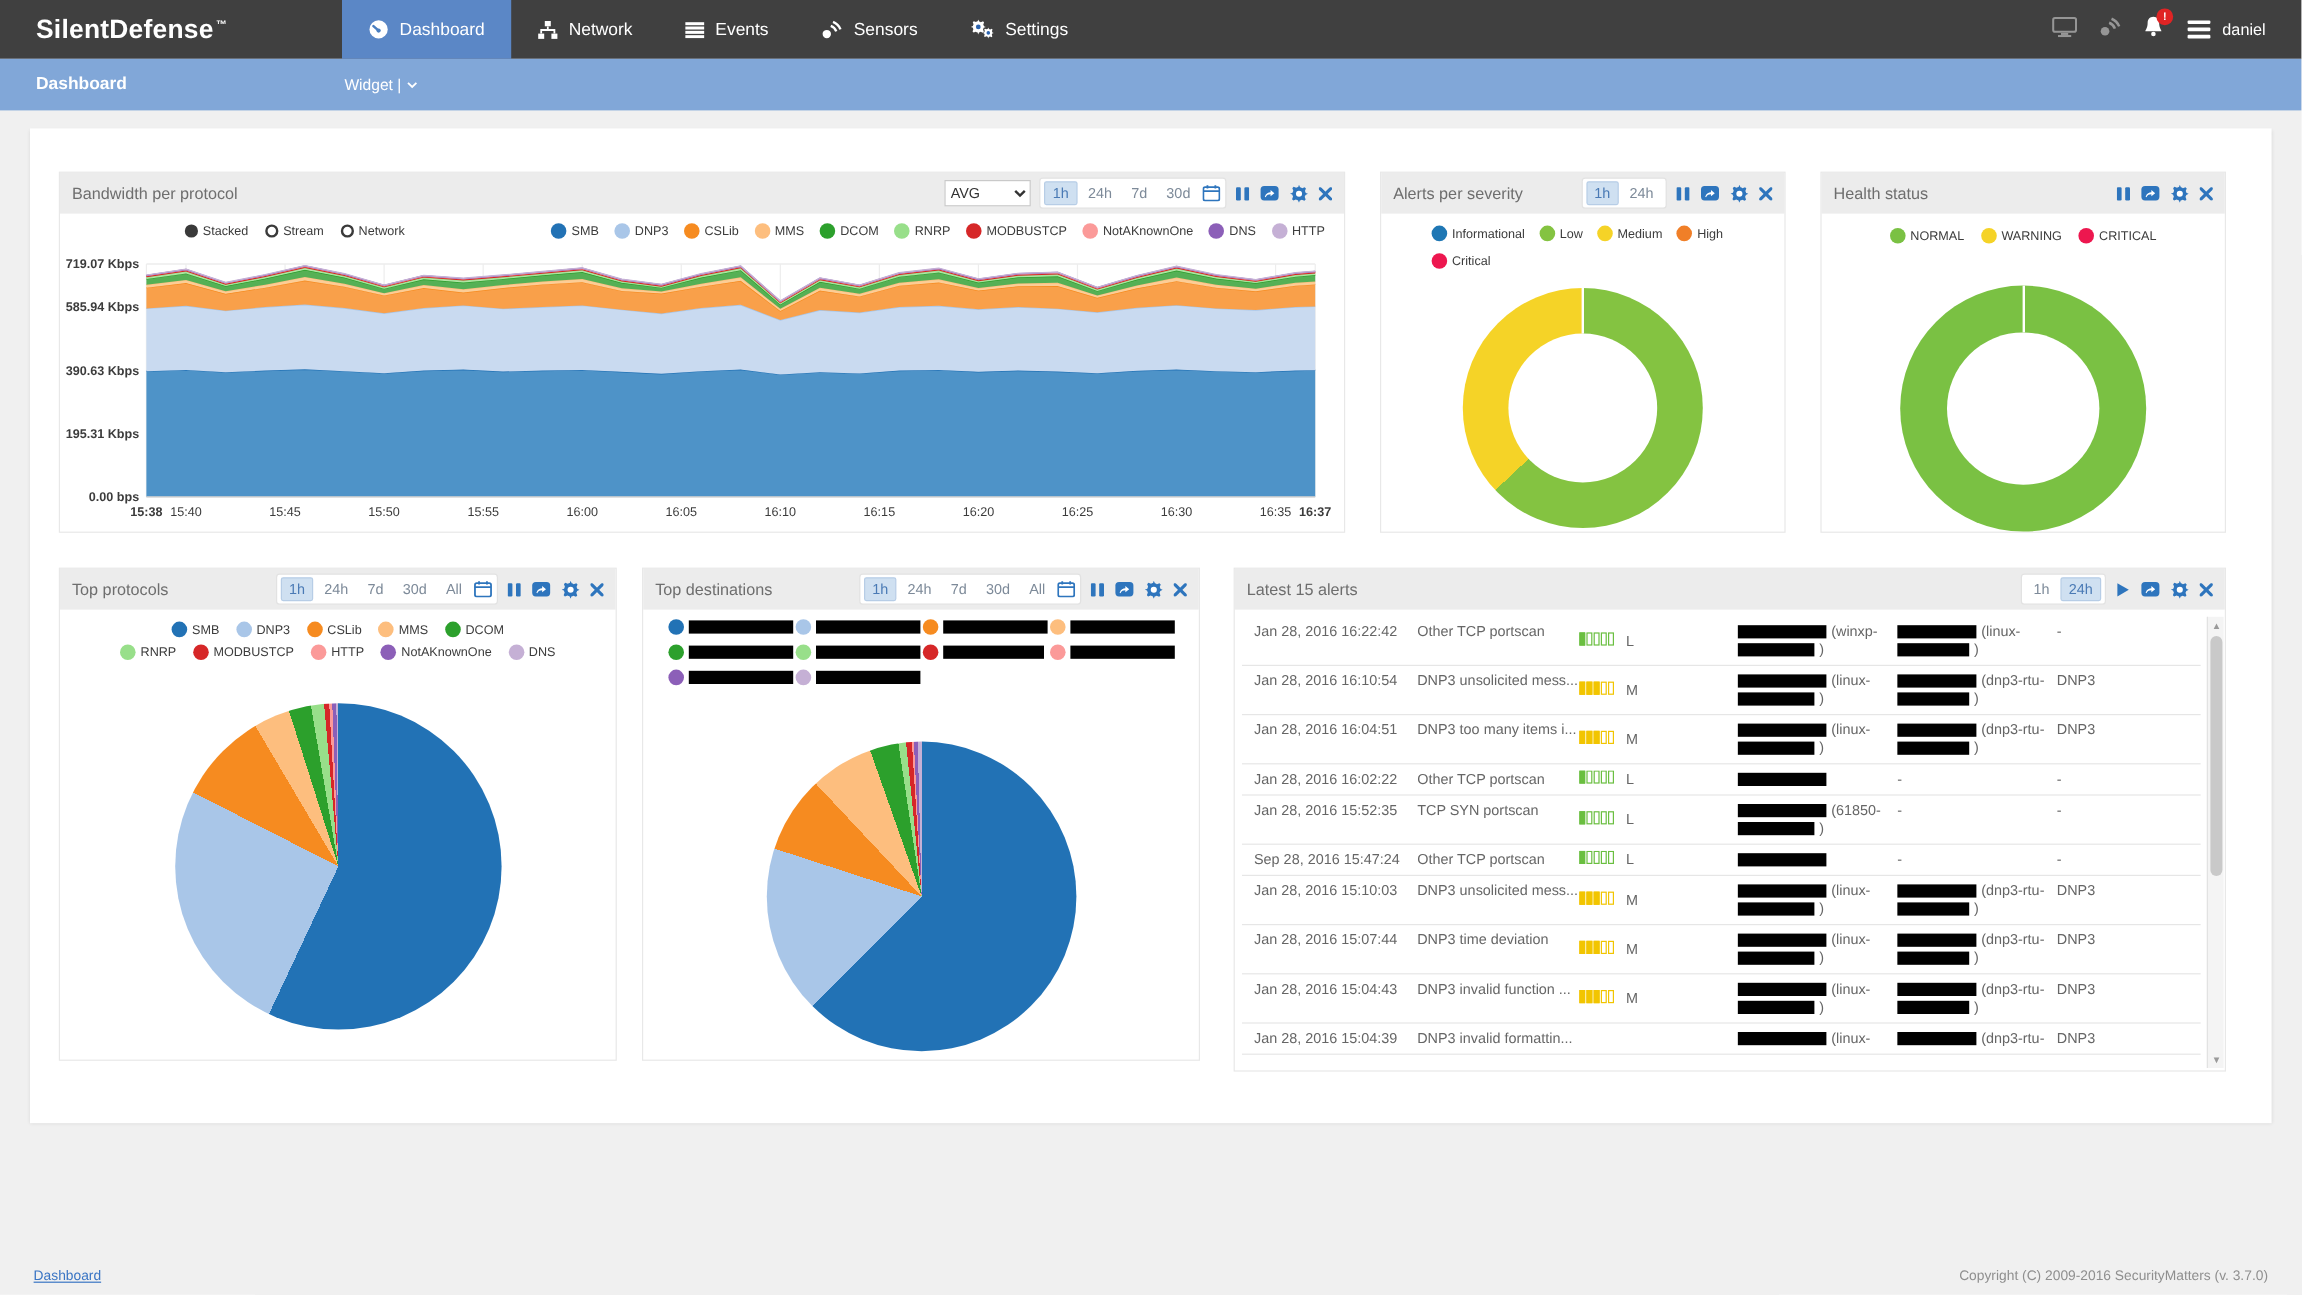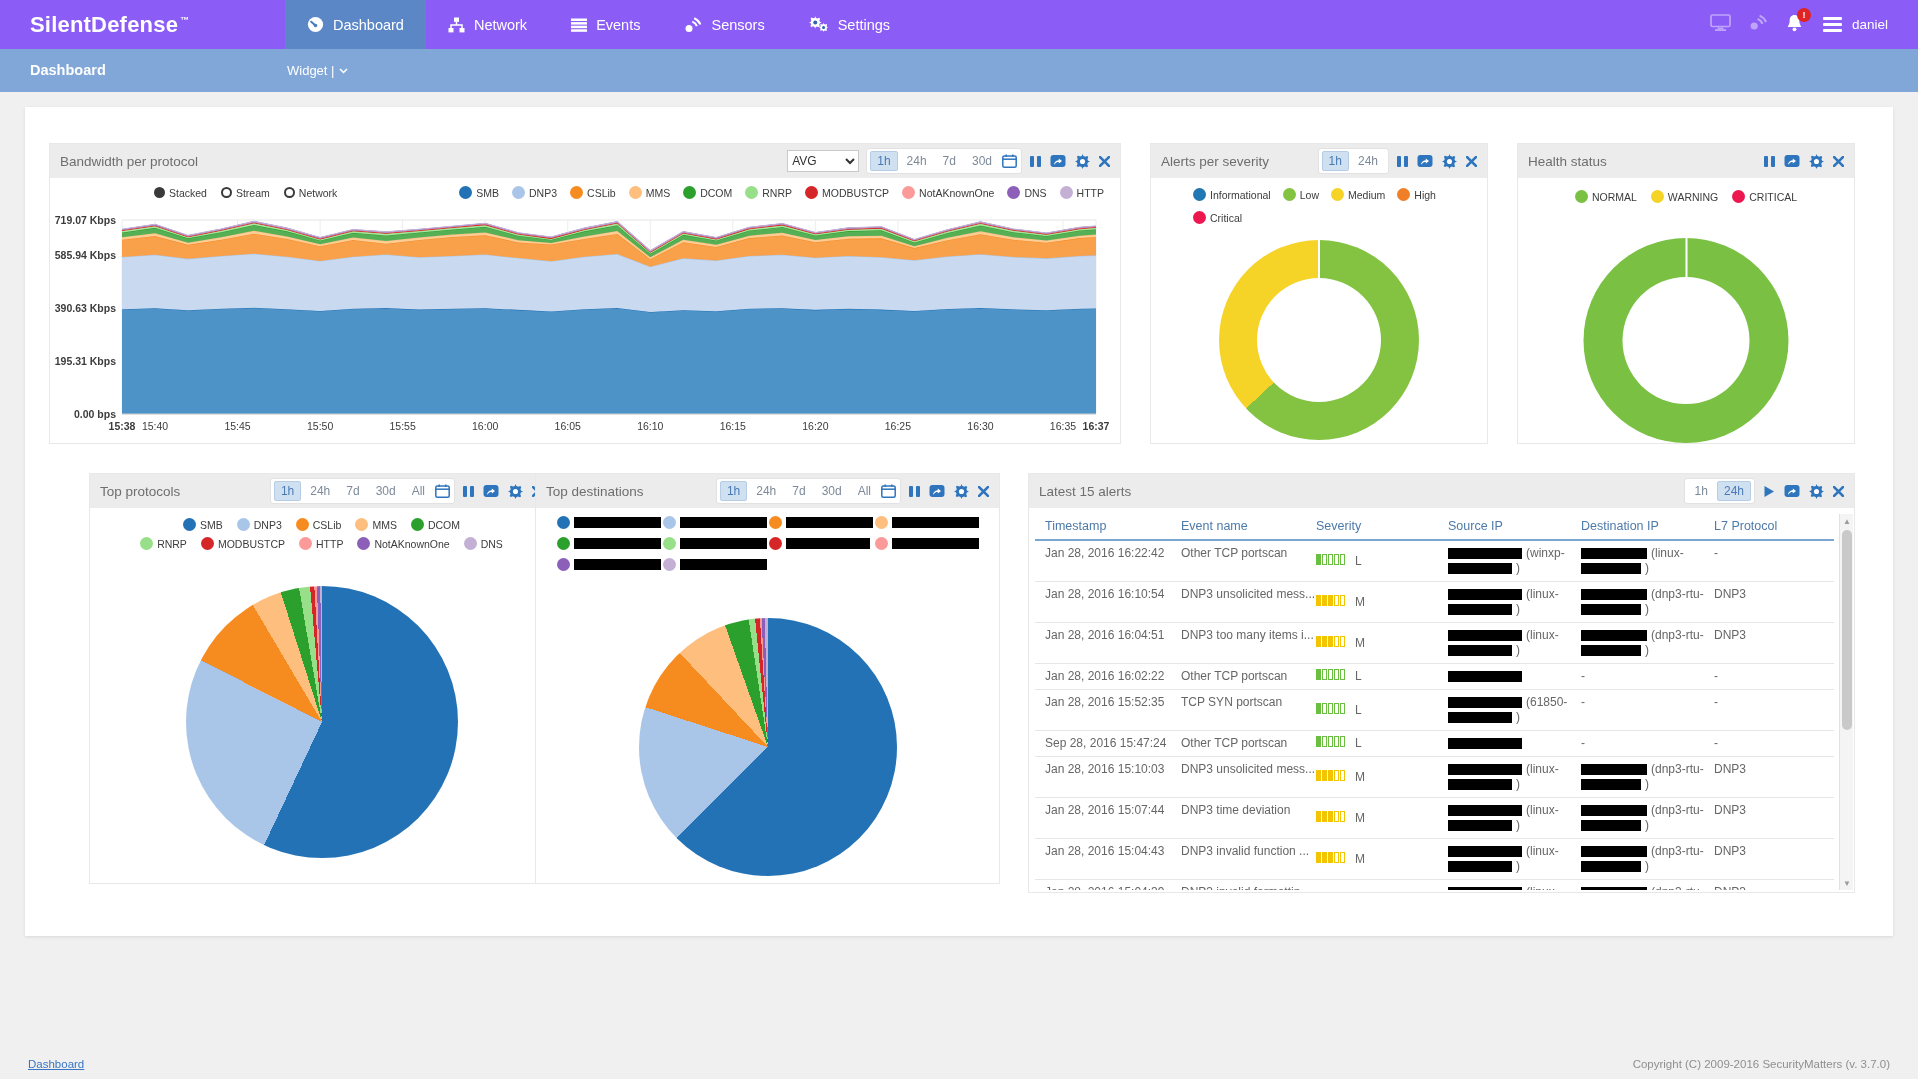--- a/index.html
+++ b/index.html
@@ -2,21 +2,21 @@
 <html><head>
 <meta charset="utf-8">
 <style>
   * { box-sizing: border-box; }
   html,body { margin:0; padding:0; }
   body {
     width:1918px; height:1079px; position:relative; overflow:hidden;
     background:#f0f0f0; font-family:"Liberation Sans", sans-serif; color:#555;
   }
   
-  .navbar { position:absolute; top:0; left:0; right:0; height:49px; background:#8b5cf6; display:flex; align-items:stretch; color:#fff; }
+  .navbar { position:absolute; top:0; left:0; right:0; height:49px; background:#404040; display:flex; align-items:stretch; color:#fff; }
   .brand { display:flex; align-items:center; margin-left:30px; width:255px; font-size:22px; letter-spacing:.2px; font-weight:bold; }
   .brand sup { font-size:9px; margin-left:2px; margin-top:-10px; }
   .nav-items { display:flex; align-items:stretch; }
   .nav-item { display:flex; align-items:center; gap:9px; padding:0 22px; font-size:14.5px; cursor:pointer; }
   .nav-item.active { background:#5b87c6; }
   .nav-item .icon { display:flex; align-items:center; }
   .nav-right { margin-left:auto; display:flex; align-items:center; gap:20px; margin-right:30px; }
   .nav-status { display:flex; align-items:center; gap:18px; }
   .dim { opacity:.45; }
   .bell-wrap { position:relative; }
@@ -36,21 +36,21 @@
   .panel-title { font-size:13.5px; color:#6e6e6e; }
   .hctl { margin-left:auto; display:flex; align-items:center; gap:7px; }
   .avg-select { font-size:12px; height:22px; width:72px; border:1px solid #c9c9c9; background:#fff; color:#333; }
   .range-group { display:flex; align-items:center; background:#fff; border:1px solid #e2e2e2; border-radius:3px; padding:2px 3px; gap:2px; }
   .range-btn { padding:2px 6px; font-size:12px; color:#7d8a99; cursor:pointer; border-radius:2px; border:1px solid transparent; }
   .range-btn.sel { background:#cfe0f1; border-color:#b7cde6; color:#4a7ab5; }
   .icon-btn { display:flex; align-items:center; justify-content:center; cursor:pointer; padding:0 1px; }
   #panel-bandwidth   { left:49px;   top:143px; width:1072px; height:301px; }
   #panel-alerts      { left:1150px; top:143px; width:338px;  height:301px; }
   #panel-health      { left:1517px; top:143px; width:338px;  height:301px; }
-  #panel-protocols   { left:49px;   top:473px; width:465px;  height:411px;margin-left:40px; }
+  #panel-protocols   { left:49px;   top:473px; width:465px;  height:411px; }
   #panel-destinations{ left:535px;  top:473px; width:465px;  height:411px; }
   #panel-latest      { left:1028px; top:473px; width:827px;  height:420px; }
   
   .leg-item { display:inline-flex; align-items:center; gap:4px; font-size:10.5px; color:#3c3c3c; cursor:pointer; white-space:nowrap; }
   .leg-dot { width:13px; height:13px; border-radius:50%; flex:0 0 auto; }
   .leg-bar { height:11px; background:#000; }
   .leg-row { display:flex; justify-content:center; gap:14px; margin-top:6px; }
   
   .bw-legend { display:flex; align-items:center; padding:8px 16px 0 104px; }
   .bw-radios { display:flex; gap:14px; }
@@ -685,28 +685,20 @@
           </svg>
         </span>
         <span class="icon-btn">
           <svg width="11" height="11" viewBox="0 0 10 10">
             <path d="M1 1 L9 9 M9 1 L1 9" stroke="#2e75bd" stroke-width="2.4" stroke-linecap="round"></path>
           </svg>
         </span>
       </span>
   </div>
   <div class="tbl">
-    <div class="tbl-head" id="alerts-head">
-        <div>Timestamp</div>
-        <div>Event name</div>
-        <div>Severity</div>
-        <div>Source IP</div>
-        <div>Destination IP</div>
-        <div>L7 Protocol</div>
-      </div>
     <div id="alerts-rows">
         <div class="tbl-row">
           <div>Jan 28, 2016 16:22:42</div>
           <div>Other TCP portscan</div>
           <div class="sev-wrap">
             <span><span class="sev-seg" style="border-color: rgb(106, 191, 64); background: rgb(106, 191, 64);"></span><span class="sev-seg" style="border-color: rgb(106, 191, 64);"></span><span class="sev-seg" style="border-color: rgb(106, 191, 64);"></span><span class="sev-seg" style="border-color: rgb(106, 191, 64);"></span><span class="sev-seg" style="border-color: rgb(106, 191, 64);"></span></span>
             <span>L</span>
           </div>
           <div>
             <div><span class="redact" style="width: 74px;"></span><span>(winxp-</span></div>

